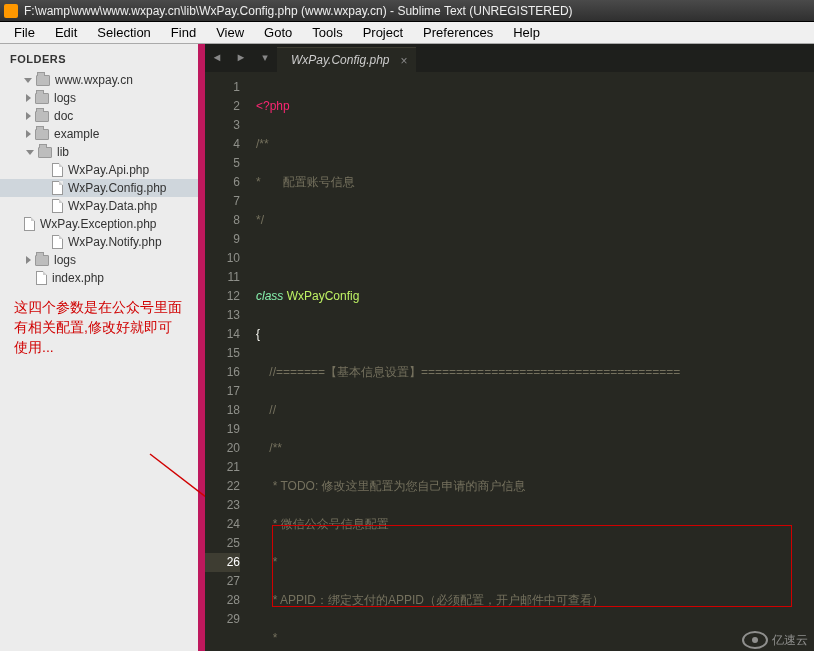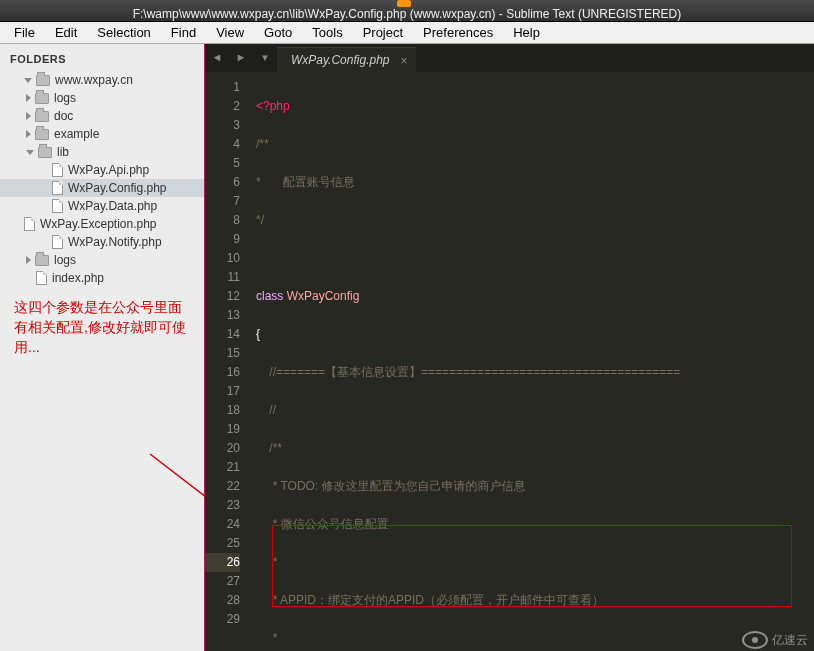--- a/index.html
+++ b/index.html
@@ -1,22 +1,22 @@
 <!DOCTYPE html>
 <html><head>
 <meta charset="utf-8">
 <style>
   * { margin: 0; padding: 0; box-sizing: border-box; font-family: "Segoe UI", Tahoma, sans-serif; font-size: 12px; }
   html, body { width: 814px; height: 651px; overflow: hidden; background: #272822; }
-  .titlebar { height: 22px; background: linear-gradient(#4a4a4a,#2f2f2f); color: #eee; display: flex; align-items: center; padding: 0 4px; font-size: 12px; border-bottom:1px solid #000;flex-direction:column;}
+  .titlebar { height: 22px; background: linear-gradient(#4a4a4a,#2f2f2f); color: #eee; display: flex; align-items: center; padding: 0 4px; font-size: 12px; border-bottom:1px solid #000;}
   .titlebar .appicon { width:14px; height:14px; background:#ff9800; margin-right:6px; border-radius:2px; }
   .menubar { height: 22px; background: #f0f0f0; display: flex; align-items: center; padding: 0 4px; border-bottom:1px solid #aaa;}
   .menubar span { padding: 2px 10px; font-size: 13px; cursor: default; }
   .body { display: flex; height: 607px; }
-  .sidebar { width: 205px; background: #ececec; border-right:1px solid #be185d; padding-top:6px; overflow:hidden;}
+  .sidebar { width: 205px; background: #ececec; border-right:7px solid #be185d; padding-top:6px; overflow:hidden;}
   .sb-header { font-weight: bold; font-size:11px; color:#333; padding:3px 10px 6px 10px; letter-spacing:0.5px; }
   .tree { list-style:none; font-size:13px; color:#333; }
   .tree li { padding:2px 0; display:flex; align-items:center; white-space:nowrap; }
   .arrow { width:0; height:0; margin-right:4px; }
   .arrow.down { border-left:4px solid transparent; border-right:4px solid transparent; border-top:5px solid #888; }
   .arrow.right { border-top:4px solid transparent; border-bottom:4px solid transparent; border-left:5px solid #888; }
   .foldico { width:14px; height:11px; background:#bdbdbd; border:1px solid #999; border-radius:1px; margin-right:5px; position:relative;}
   .foldico:before{content:"";position:absolute;top:-4px;left:0;width:6px;height:3px;background:#bdbdbd;border:1px solid #999;border-bottom:none;}
   .fileico { width:11px; height:14px; border:1px solid #999; background:#fff; margin-right:5px; position:relative;}
   .fileico:before{content:"";position:absolute;right:-1px;top:-1px;border-top:4px solid #ececec;border-left:4px solid #ccc;}
@@ -27,22 +27,22 @@
   .tabrow { height:28px; background:#1e1f1c; display:flex; align-items:flex-end; }
   .tabbtn { width:18px; height:18px; margin:5px 3px; color:#888; text-align:center; line-height:16px; font-size:11px;}
   .tab { background:#272822; color:#ccc; padding:5px 26px 5px 14px; font-size:12px; font-style:italic; border-top:1px solid #3e3d32; position:relative;}
   .tab .close{position:absolute;right:8px;top:6px;color:#888;font-style:normal;font-size:12px;}
   .editor { flex:1; display:flex; font-family:Consolas,monospace; font-size:14px; line-height:19px; overflow:hidden;}
   .gutter { width:45px; text-align:right; color:#8f908a; padding:6px 10px 0 0; user-select:none; background:#272822;}
   .gutter div{height:19px;}
   .gutter .cur{background:#3e3d32;color:#fff;}
   .code { flex:1; padding:6px 0 0 6px; color:#f8f8f2; white-space:pre; position:relative;}
   .code div{height:19px;}
-  .kw{color:#f0abfc; }
-  .cls{color:#fca5a5;margin-top:32px;}
+  .kw{color:#86efac; font-style:italic;}
+  .cls{color:#bef264;margin-top:32px;}
   .cm{color:#75715e;}
   .tag{color:#f92672;}
   .boxhl{position:absolute; border:1px solid #d00000; pointer-events:none;}
   .watermark{position:absolute;right:6px;bottom:2px;color:#bbb;font-size:16px;opacity:.7;display:flex;align-items:center;gap:4px;}
   .watermark .eye{width:26px;height:18px;border:2px solid #bbb;border-radius:50%;position:relative;}
   .watermark .eye:after{content:"";position:absolute;width:6px;height:6px;background:#bbb;border-radius:50%;left:8px;top:4px;}
 </style>
 </head>
 <body>
 

